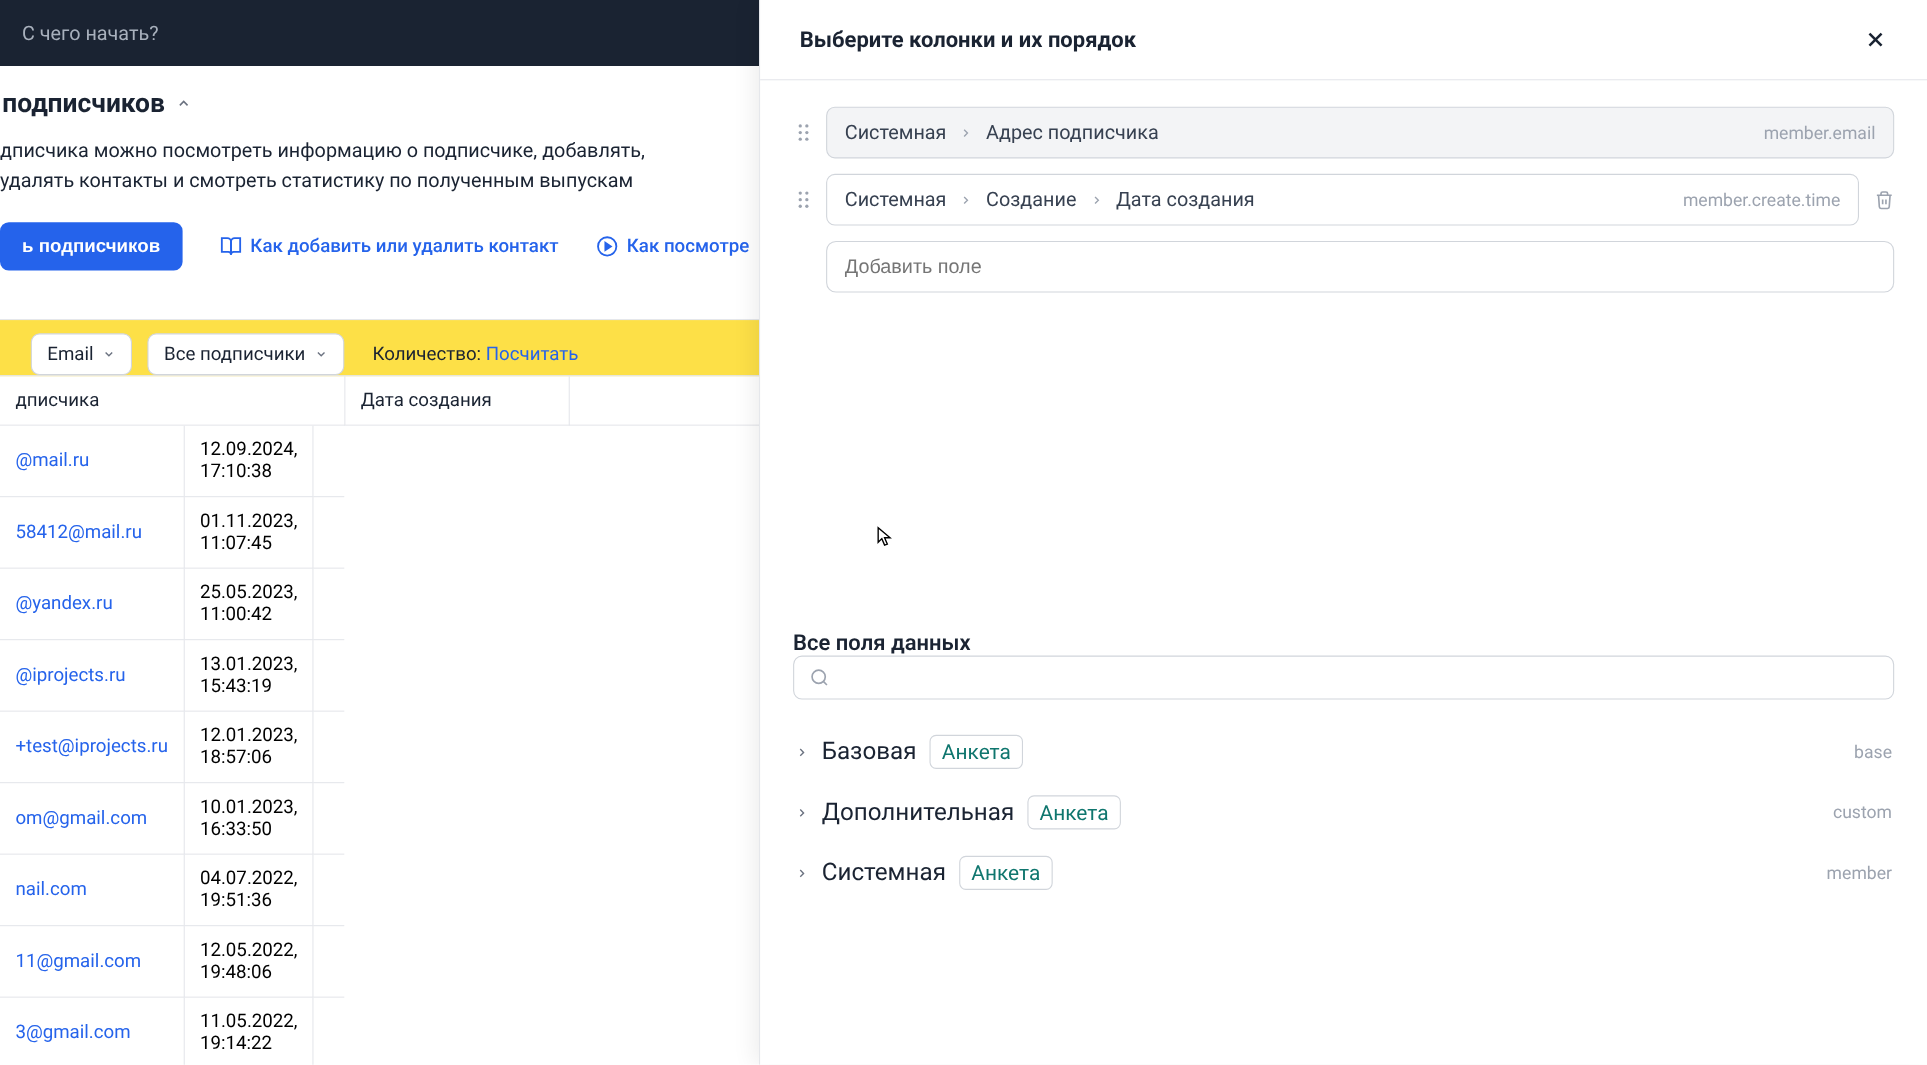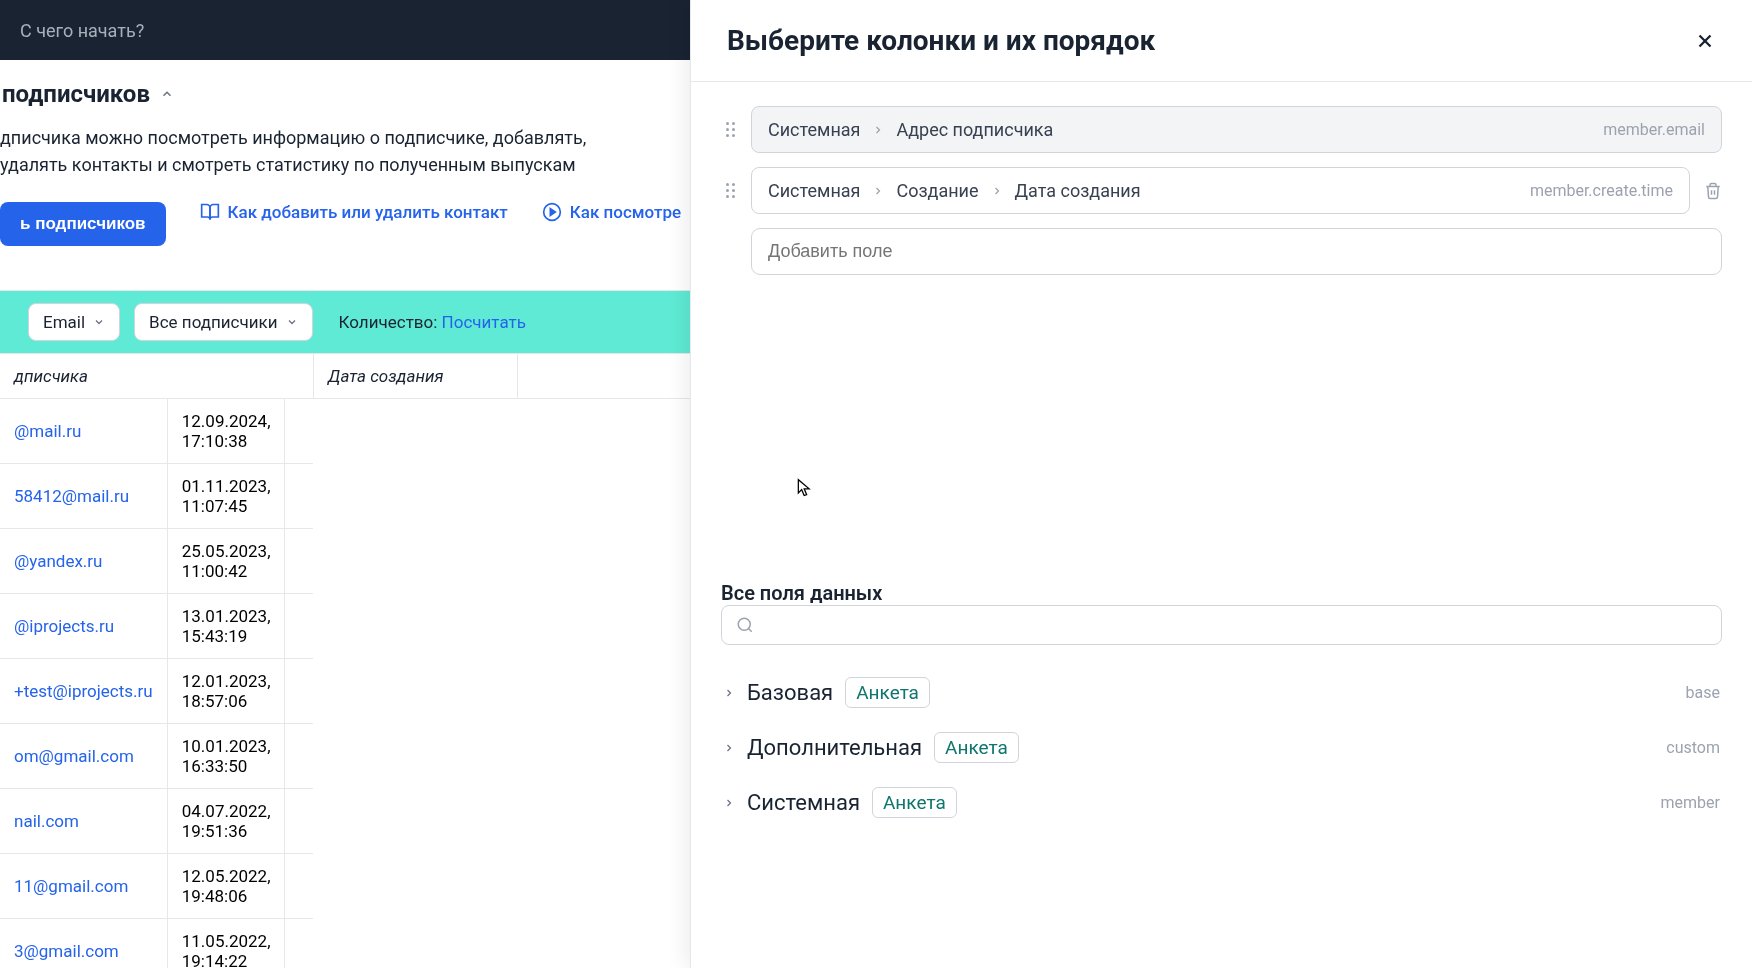--- a/index.html
+++ b/index.html
@@ -42,21 +42,21 @@
     }
     .description {
       font-size: 18px;
       color: #1a2332;
       line-height: 1.5;
       margin-top: 16px;
     }
     .action-row {
       margin-top: 24px;
       display: flex;
-      align-items: flex-start;
+      align-items: center;
       gap: 34px;
     }
     .primary-btn {
       background: #2563eb;
       color: #fff;
       border: none;
       padding: 12px 20px;
       border-radius: 8px;
       font-size: 17px;
       font-weight: 600;
@@ -71,27 +71,27 @@
       font-weight: 500;
       cursor: pointer;
     }
     .link-icon {
       width: 20px;
       height: 20px;
       flex-shrink: 0;
     }
     .filter-bar {
       margin-top: 44px;
-      background: #5eead4;
+      background: #fde047;
       border-top: 1px solid #e5e7eb;
       border-bottom: 1px solid #e5e7eb;
       display: flex;
       align-items: center;
       gap: 14px;
-      padding: 12px 14px 12px 28px;
+      padding: 12px 14px 0 28px;
     }
     .filter-chip {
       background: #fff;
       border: 1px solid #d1d5db;
       border-radius: 8px;
       padding: 8px 14px;
       display: flex;
       align-items: center;
       gap: 8px;
       font-size: 17px;
@@ -114,21 +114,20 @@
     .table {
       display: table;
       width: 690px;
       border-collapse: collapse;
     }
     .table-row {
       display: table-row;
     }
     .table-header {
       display: table-row;
-      font-style: italic;
     }
     .th, .td {
       display: table-cell;
       padding: 12px 14px;
       border-bottom: 1px solid #e5e7eb;
       border-right: 1px solid #e5e7eb;
       font-size: 17px;
       vertical-align: middle;
     }
     .th {
@@ -155,21 +154,21 @@
       flex-direction: column;
     }
     .panel-header {
       display: flex;
       align-items: center;
       justify-content: space-between;
       padding: 24px 36px;
       border-bottom: 1px solid #e5e7eb;
     }
     .panel-title {
-      font-size: 28px;
+      font-size: 20px;
       font-weight: 700;
       color: #1a2332;
     }
     .close-icon {
       width: 22px;
       height: 22px;
       cursor: pointer;
       color: #1a2332;
     }
     .panel-body {

